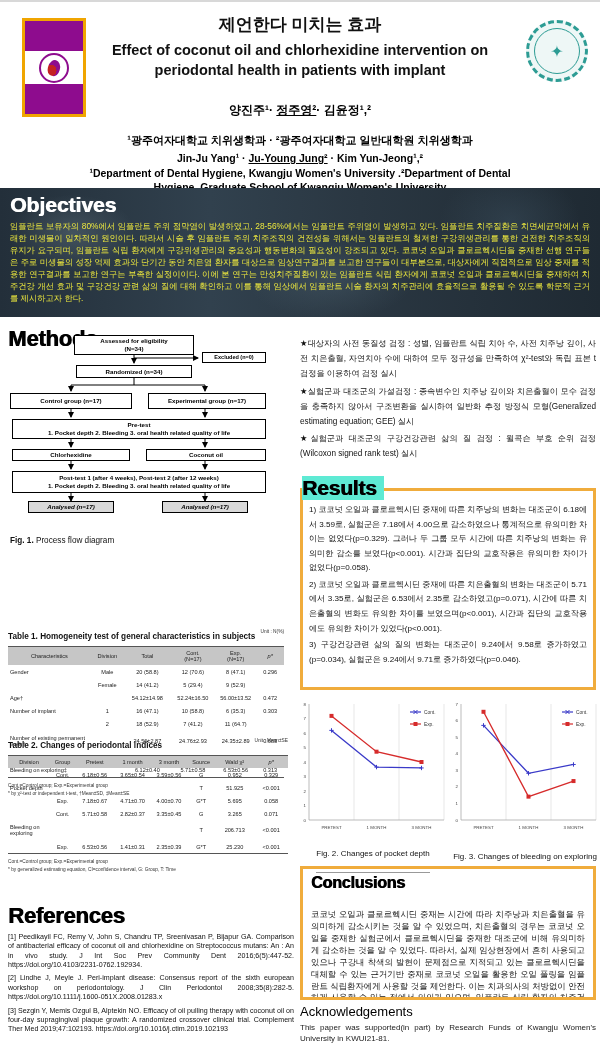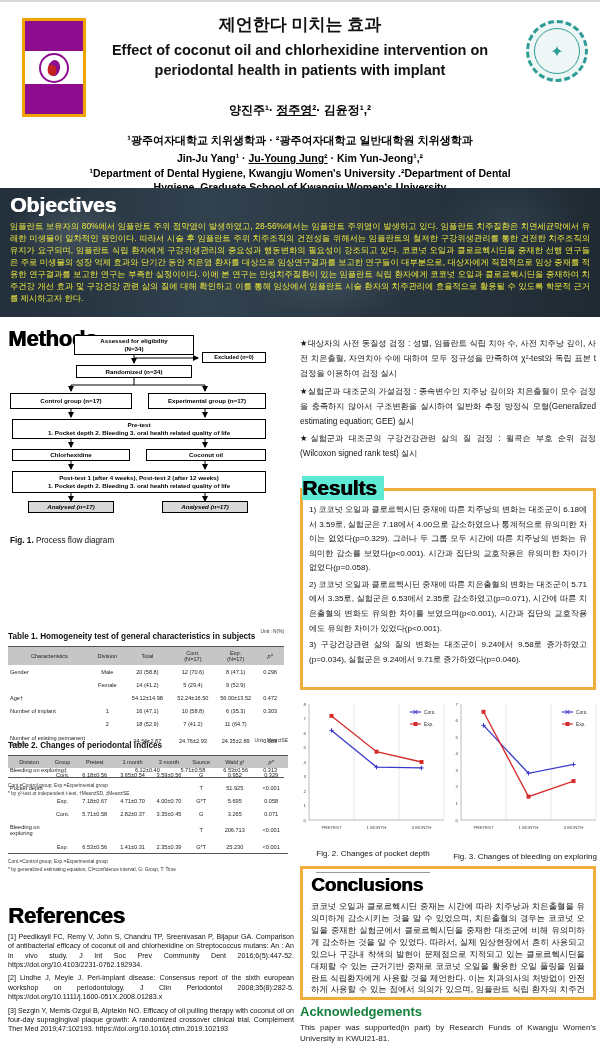--- a/index.html
+++ b/index.html
@@ -71,25 +71,25 @@
   .res-item { font-size:8.1px; line-height:1.8; text-align:justify; margin-bottom:2px; color:#111; }
 
   .figs { position:absolute; left:296px; top:694px; width:304px; height:148px; display:flex; }
   .figs svg { display:block; }
   .fig-cap { position:absolute; font-size:8px; color:#111; text-align:center; }
   .fig2-cap { left:298px; top:847px; width:150px; }
   .fig2-cap span { border-bottom:1px solid #999; padding-bottom:14px; }
   .fig3-cap { left:450px; top:850px; width:150px; }
 
   .concl-box { position:absolute; left:300px; top:864px; width:296px; height:134px; border:3.5px solid #f0ac3c; padding:5px 8px 4px 8px; overflow:hidden; }
-  .concl-box .sec-h { font-size:19px; margin-bottom:5px; }
+  .concl-box .sec-h { font-size:16px; margin-bottom:17px; }
   .concl-body { font-size:8.4px; line-height:1.42; text-align:justify; color:#111; }
 
   .ack { position:absolute; left:300px; top:1002px; width:296px; }
-  .ack-h { font-size:13px; font-weight:bold; color:#15803d; }
+  .ack-h { font-size:13px; font-weight:normal; color:#000000; }
   .ack-body { font-size:8px; line-height:1.4; text-align:justify; margin-top:3px; color:#222; }
 </style>
 </head>
 <body>
 
 <div class="page">
 
   <div class="logo-left">
     <div class="logo-band">
       <div class="logo-circle">

